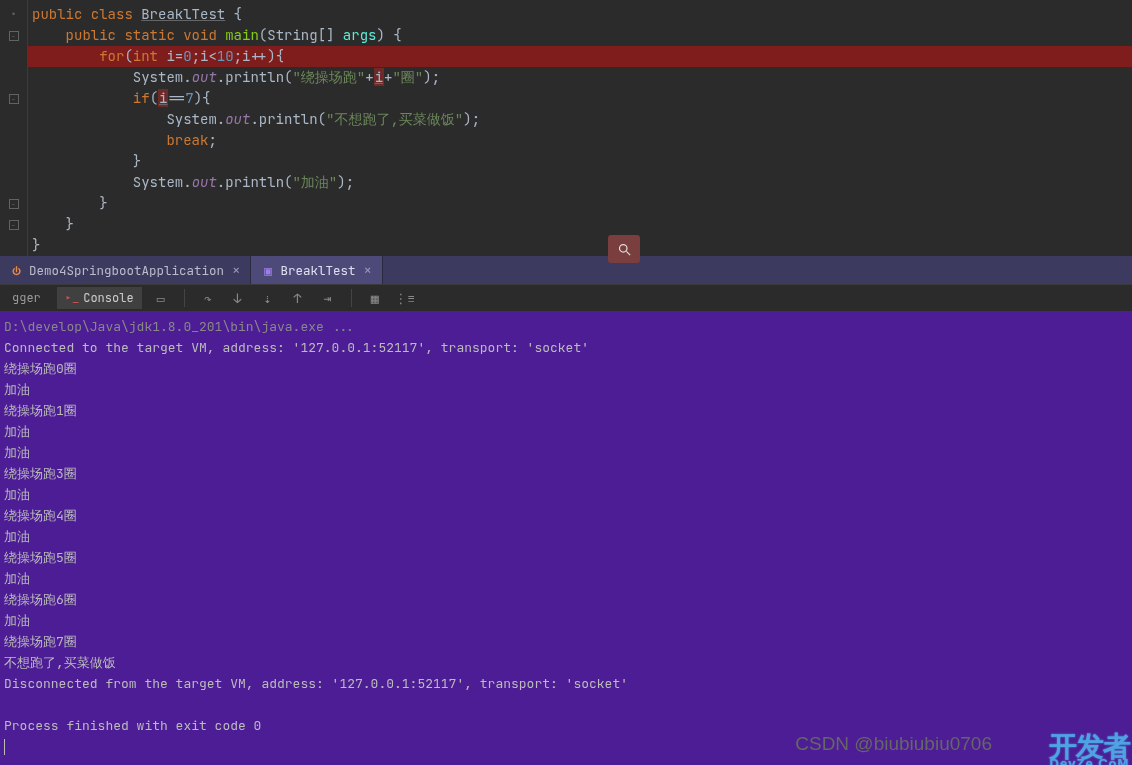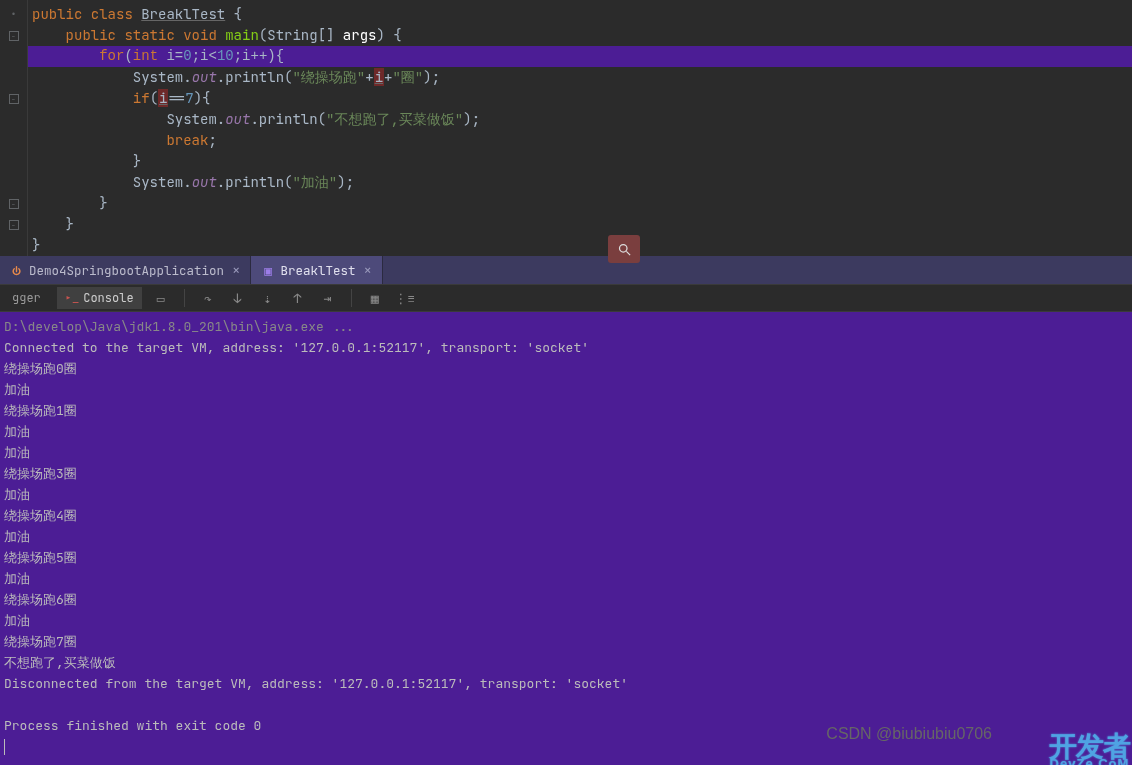--- a/index.html
+++ b/index.html
@@ -45,31 +45,30 @@
   padding-top:4px;
   font-size:14px;
   line-height:21px;
 }
 .code-line {
   height:21px;
   white-space:pre;
   padding-left:4px;
 }
 .code-line.hl {
-  background:#4c1d95;
-  font-family:Liberation Mono, monospace;
+  background:#7f1d1d;
 }
 .kw { color:#cc7832; }
 .fn { color:#84cc16; }
 .str { color:#6a8759; }
 .cls { color:#a9b7c6; }
 .num { color:#6897bb; }
 .field { color:#9876aa; font-style:italic;margin-top:28px; }
 .punc { color:#a9b7c6; }
-.param { color:#ffffff; }
+.param { color:#5eead4; }
 .sel-red { background:#6e2929; padding:0 1px; }
 
 .search-overlay {
   position:absolute;
   top:235px;
   left:608px;
   width:32px; height:28px;
   background:#7a3e3e;
   border-radius:3px;
   display:flex; align-items:center; justify-content:center;
@@ -144,24 +143,24 @@
 .console-line.gray { color:#888888; }
 .cursor-blink {
   display:inline-block;
   width:1px; height:16px;
   background:#bbb;
   vertical-align:text-bottom;
 }
 
 .watermark1 {
   position:absolute;
-  bottom:22px;
+  bottom:10px;
   right:140px;
   color:#666;
-  font-size:16px;
+  font-size:19px;
   font-family:Arial,sans-serif;
 }
 .watermark2 {
   position:absolute;
   bottom:-6px;
   right:2px;
   color:#4fa3e3;
   font-size:28px;
   font-family:"Microsoft YaHei",sans-serif;
   font-weight:600;

